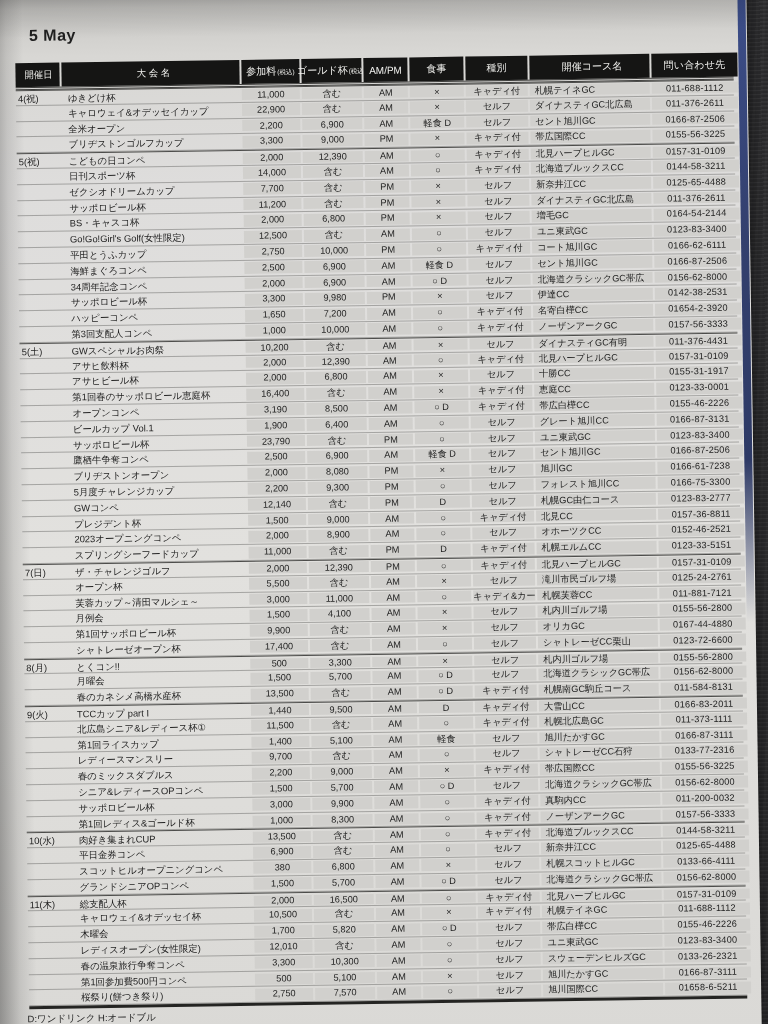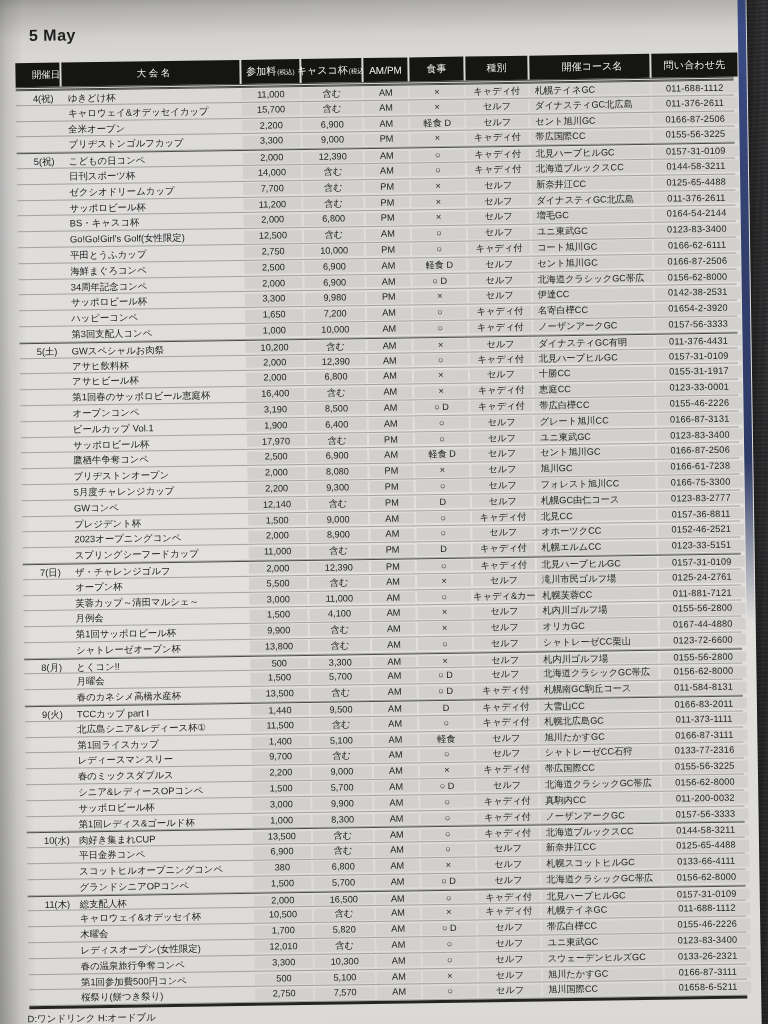--- a/index.html
+++ b/index.html
@@ -57,21 +57,21 @@
   .tr {
     display:grid; grid-template-columns:var(--cols); column-gap:2px;
     height:15.8px; align-items:center;
     border-bottom:1px solid rgba(105,105,103,0.50);
   }
   .tr.group-start { border-top:1.6px solid #4c4c4a; }
   .td {
     font-size:9.2px; color:#1d1d1d; white-space:nowrap; overflow:hidden;
     height:100%; line-height:15.3px;
   }
-  .col-date { padding-left:17px; font-size:9.4px; }
+  .col-date { padding-left:2px; font-size:9.4px; }
   .col-name { padding-left:6px; font-size:9.4px; }
   .shade {
     background:linear-gradient(#d1d0cd,#d1d0cd) center / 100% calc(100% - 3px) no-repeat;
     text-align:center;
   }
   .col-course { text-align:left; padding-left:5px; }
   .col-phone { letter-spacing:0.2px; }
   .footer-note {
     position:absolute; left:28px; top:1026px;
     font-size:9.5px; color:#262626;
@@ -93,21 +93,21 @@
           <span>開催日</span>
         </div>
         <div class="th col-name">
           <span>大 会 名</span>
         </div>
         <div class="th col-fee">
           <span>参加料</span>
           <span class="sub">(税込)</span>
         </div>
         <div class="th col-play">
-          <span>キャスコ杯</span>
+          <span>ゴールド杯</span>
           <span class="sub">(税込)</span>
         </div>
         <div class="th col-ampm">
           <span>AM/PM</span>
         </div>
         <div class="th col-meal">
           <span>食事</span>
         </div>
         <div class="th col-type">
           <span>種別</span>
@@ -127,21 +127,21 @@
           <div class="td col-play shade">含む</div>
           <div class="td col-ampm shade">AM</div>
           <div class="td col-meal shade">×</div>
           <div class="td col-type shade">キャディ付</div>
           <div class="td col-course shade">札幌テイネGC</div>
           <div class="td col-phone shade">011-688-1112</div>
         </div>
         <div class="tr">
           <div class="td col-date"></div>
           <div class="td col-name">キャロウェイ&amp;オデッセイカップ</div>
-          <div class="td col-fee shade">15,700</div>
+          <div class="td col-fee shade">22,900</div>
           <div class="td col-play shade">含む</div>
           <div class="td col-ampm shade">AM</div>
           <div class="td col-meal shade">×</div>
           <div class="td col-type shade">セルフ</div>
           <div class="td col-course shade">ダイナスティGC北広島</div>
           <div class="td col-phone shade">011-376-2611</div>
         </div>
         <div class="tr">
           <div class="td col-date"></div>
           <div class="td col-name">全米オープン</div>
@@ -358,21 +358,21 @@
           <div class="td col-play shade">6,400</div>
           <div class="td col-ampm shade">AM</div>
           <div class="td col-meal shade">○</div>
           <div class="td col-type shade">セルフ</div>
           <div class="td col-course shade">グレート旭川CC</div>
           <div class="td col-phone shade">0166-87-3131</div>
         </div>
         <div class="tr">
           <div class="td col-date"></div>
           <div class="td col-name">サッポロビール杯</div>
-          <div class="td col-fee shade">17,970</div>
+          <div class="td col-fee shade">23,790</div>
           <div class="td col-play shade">含む</div>
           <div class="td col-ampm shade">PM</div>
           <div class="td col-meal shade">○</div>
           <div class="td col-type shade">セルフ</div>
           <div class="td col-course shade">ユニ東武GC</div>
           <div class="td col-phone shade">0123-83-3400</div>
         </div>
         <div class="tr">
           <div class="td col-date"></div>
           <div class="td col-name">鷹栖牛争奪コンペ</div>
@@ -501,21 +501,21 @@
           <div class="td col-play shade">含む</div>
           <div class="td col-ampm shade">AM</div>
           <div class="td col-meal shade">×</div>
           <div class="td col-type shade">セルフ</div>
           <div class="td col-course shade">オリカGC</div>
           <div class="td col-phone shade">0167-44-4880</div>
         </div>
         <div class="tr">
           <div class="td col-date"></div>
           <div class="td col-name">シャトレーゼオープン杯</div>
-          <div class="td col-fee shade">13,800</div>
+          <div class="td col-fee shade">17,400</div>
           <div class="td col-play shade">含む</div>
           <div class="td col-ampm shade">AM</div>
           <div class="td col-meal shade">○</div>
           <div class="td col-type shade">セルフ</div>
           <div class="td col-course shade">シャトレーゼCC栗山</div>
           <div class="td col-phone shade">0123-72-6600</div>
         </div>
         <div class="tr group-start">
           <div class="td col-date">8(月)</div>
           <div class="td col-name">とくコン!!</div>

